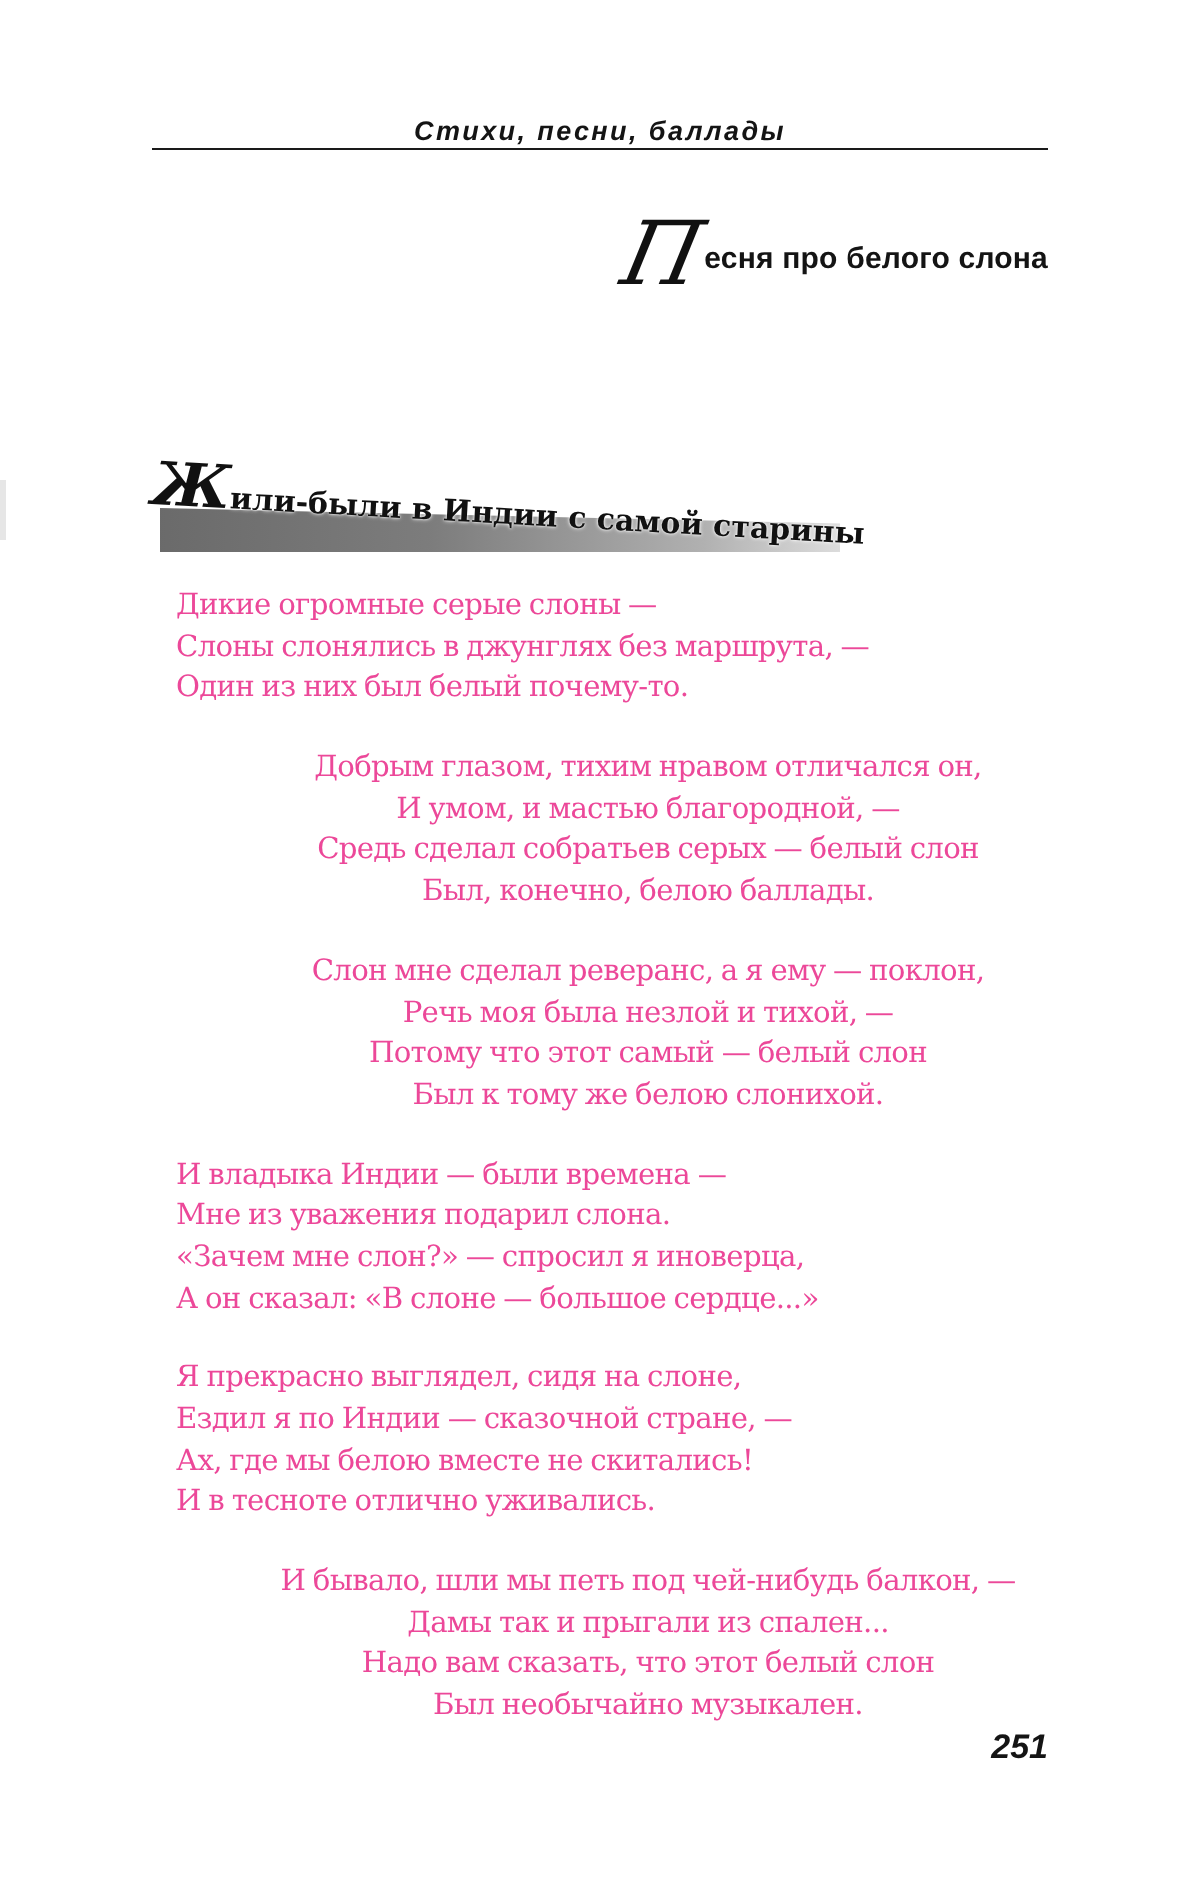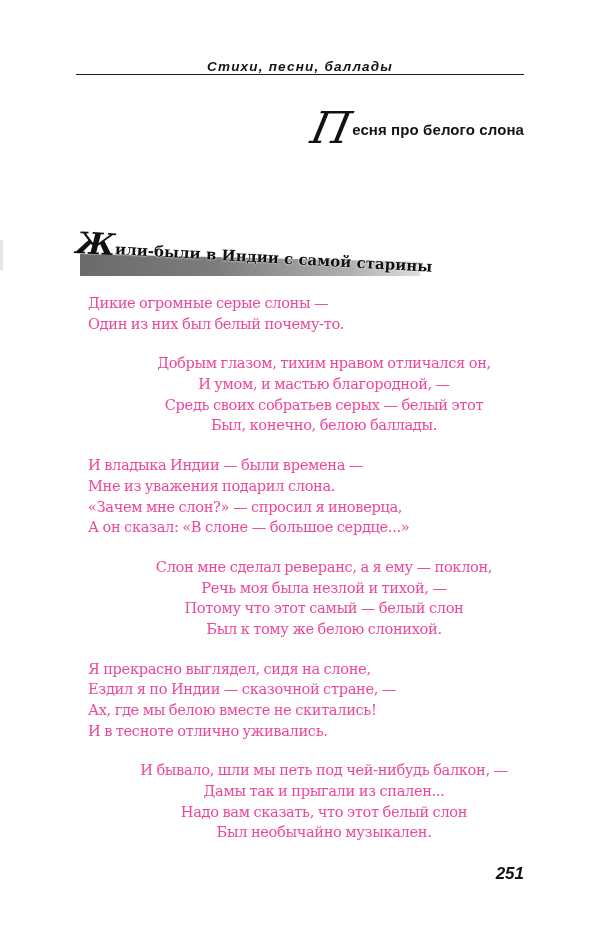--- a/index.html
+++ b/index.html
@@ -162,40 +162,41 @@
   <div class="band"></div>
   <div class="text">
     <span class="cap">Ж</span>
     <span class="tail">или-были в Индии с самой старины</span>
   </div>
 </div>
 
 <div class="poem">
   <div class="stanza">
     <div class="line">Дикие огромные серые слоны —</div>
+    <div class="line">Слоны слонялись в джунглях без маршрута, —</div>
     <div class="line">Один из них был белый почему-то.</div>
   </div>
   <div class="stanza indent">
     <div class="line">Добрым глазом, тихим нравом отличался он,</div>
     <div class="line">И умом, и мастью благородной, —</div>
-    <div class="line">Средь своих собратьев серых — белый этот</div>
+    <div class="line">Средь сделал собратьев серых — белый слон</div>
     <div class="line">Был, конечно, белою баллады.</div>
+  </div>
+  <div class="stanza indent">
+    <div class="line">Слон мне сделал реверанс, а я ему — поклон,</div>
+    <div class="line">Речь моя была незлой и тихой, —</div>
+    <div class="line">Потому что этот самый — белый слон</div>
+    <div class="line">Был к тому же белою слонихой.</div>
   </div>
   <div class="stanza">
     <div class="line">И владыка Индии — были времена —</div>
     <div class="line">Мне из уважения подарил слона.</div>
     <div class="line">«Зачем мне слон?» — спросил я иноверца,</div>
     <div class="line">А он сказал: «В слоне — большое сердце...»</div>
   </div>
-  <div class="stanza indent">
-    <div class="line">Слон мне сделал реверанс, а я ему — поклон,</div>
-    <div class="line">Речь моя была незлой и тихой, —</div>
-    <div class="line">Потому что этот самый — белый слон</div>
-    <div class="line">Был к тому же белою слонихой.</div>
-  </div>
   <div class="stanza">
     <div class="line">Я прекрасно выглядел, сидя на слоне,</div>
     <div class="line">Ездил я по Индии — сказочной стране, —</div>
     <div class="line">Ах, где мы белою вместе не скитались!</div>
     <div class="line">И в тесноте отлично уживались.</div>
   </div>
   <div class="stanza indent">
     <div class="line">И бывало, шли мы петь под чей-нибудь балкон, —</div>
     <div class="line">Дамы так и прыгали из спален...</div>
     <div class="line">Надо вам сказать, что этот белый слон</div>

